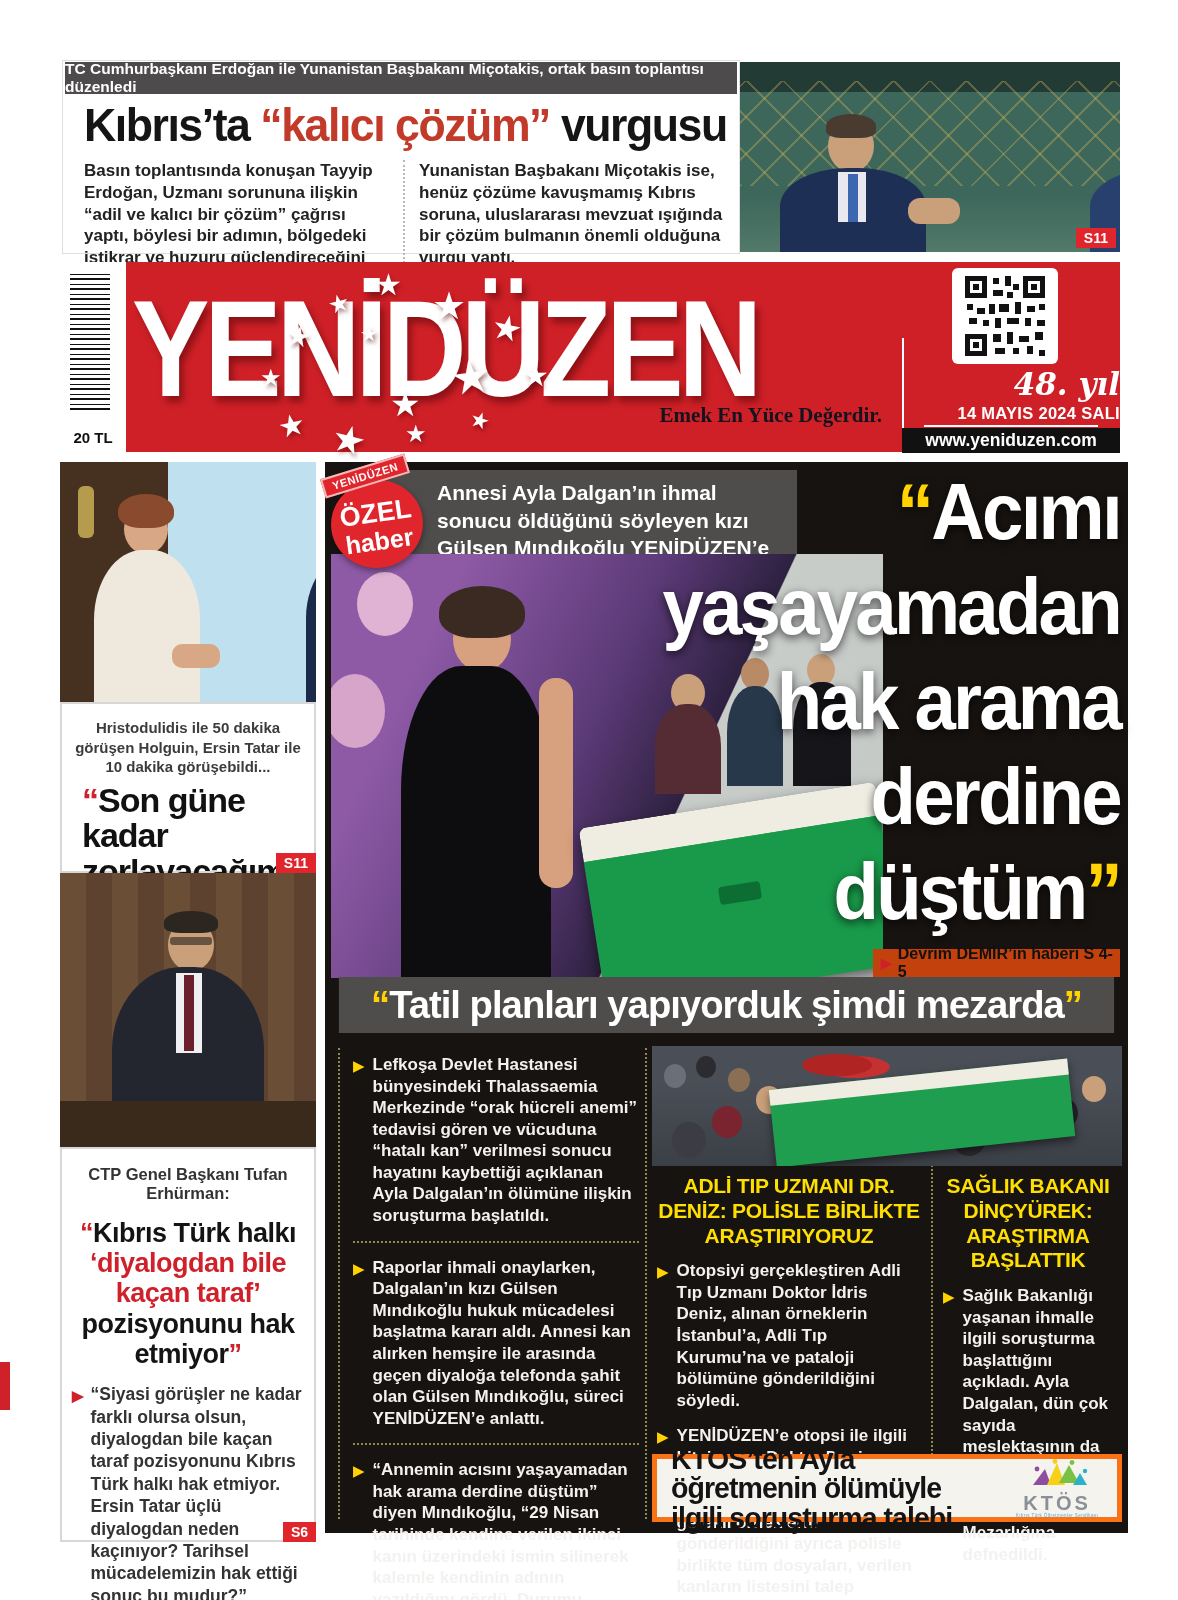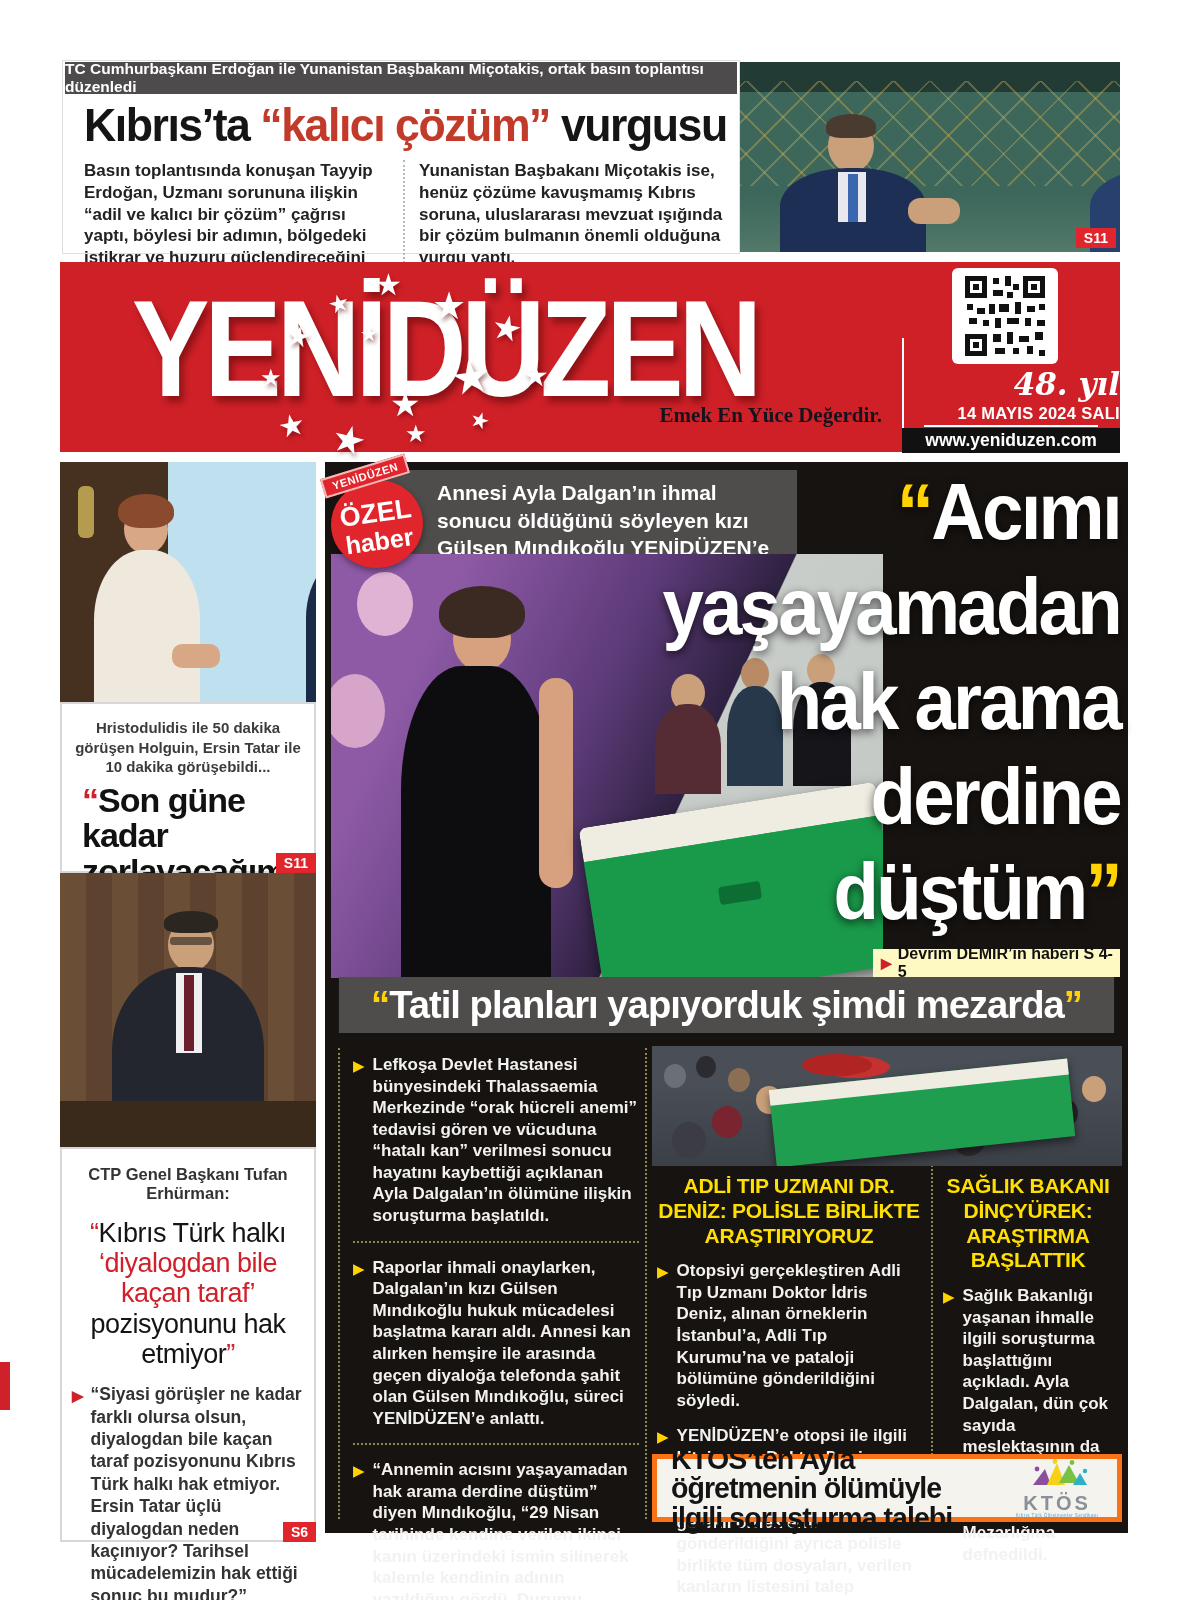--- a/index.html
+++ b/index.html
@@ -50,21 +50,21 @@
   .mh-issue{position:absolute;left:0;top:167px;width:100%;font-size:14.5px;font-weight:700;}
   .mh-site{position:absolute;left:0;bottom:-1px;width:100%;height:25px;background:#111;color:#fff;
            font-size:17.5px;font-weight:800;display:flex;align-items:center;justify-content:center;}
 
   
   .side-box{position:absolute;left:60px;width:256px;background:#fff;border:2px solid #d8d6d6;box-sizing:border-box;}
   .cap{font-size:15px;font-weight:600;color:#3c3c3c;text-align:center;line-height:1.3;margin:14px 12px 6px;}
   .q1{font-size:34px;font-weight:900;color:#111;text-align:left;line-height:1.05;letter-spacing:-1px;margin:6px 20px 26px;}
   .qred{color:#d0212a;}
   .kick2{font-size:16.5px;font-weight:600;color:#333;text-align:center;margin:16px 8px 10px;}
-  .q2{font-size:27px;font-weight:400;text-align:center;line-height:1.12;letter-spacing:-.5px;color:#141414;margin:15px 6px 14px;}
+  .q2{font-size:27px;font-weight:700;text-align:center;line-height:1.12;letter-spacing:-.5px;color:#141414;margin:15px 6px 14px;}
   .q2 .mid{color:#d0212a;}
   .side-body{display:flex;margin:4px 10px 30px;font-size:17.5px;font-weight:700;color:#333;line-height:1.28;}
   .rtri{color:#d0212a;font-size:15px;margin:3px 7px 0 0;}
   .rtri::before{content:"▶";}
 
   
   .ph-s1{left:60px;top:462px;width:256px;height:240px;background:linear-gradient(90deg,#463121 0 42%,#bfe0ee 42% 100%);}
   .ph-s2{left:60px;top:873px;width:256px;height:274px;
          background:repeating-linear-gradient(90deg,#6b4e36 0 26px,#5d4230 26px 52px);}
 
@@ -78,21 +78,21 @@
   .badge .l1{display:block;font-size:27px;margin-top:18px;}
   .badge .l2{display:block;font-size:25px;margin-top:-2px;}
   .badge .rib{position:absolute;left:-6px;top:-4px;background:#e0262c;border:2px solid #f2b9b9;color:#fff;
        font-size:11px;font-weight:800;padding:2px 8px;transform:rotate(-17deg);letter-spacing:.5px;}
   .mainphoto{position:absolute;left:6px;top:92px;width:552px;height:424px;overflow:hidden;
        background:linear-gradient(115deg,#8e5aa6 0 18%,#5c3a78 45%,#2e2140 62%,#c9cdca 62.2%,#c3c8c5 100%);}
   .hl{position:absolute;right:8px;top:2px;text-align:right;z-index:4;transform:scaleX(.93);transform-origin:top right;}
   .hl div{font-size:80px;line-height:95px;font-weight:900;color:#fff;letter-spacing:-3px;white-space:nowrap;
           text-shadow:0 3px 10px rgba(0,0,0,.65);}
   .yq{color:#ffd200;}
-  .byline{position:absolute;right:8px;top:487px;width:247px;height:28px;background:#fef9c3;color:#111;
+  .byline{position:absolute;right:8px;top:487px;width:247px;height:28px;background:#c2410c;color:#111;
           font-size:16px;font-weight:800;display:flex;align-items:center;z-index:5;}
   .byline .rtri{margin:0 6px 0 8px;font-size:14px;}
   .subhead{position:absolute;left:6px;top:515px;width:791px;height:56px;background:#4f4c4c;color:#fff;
           display:flex;align-items:center;justify-content:center;font-size:39px;font-weight:900;letter-spacing:-1px;
           transform:scaleX(.98);white-space:nowrap;z-index:5;}
   .colsep{position:absolute;top:586px;bottom:14px;border-left:2px dotted #8e8a4e;}
   .bul{display:flex;margin:0 0 14px 0;}
   .bul .ytri{color:#ffd200;font-size:15px;margin:3px 8px 0 0;}
   .bul .ytri::before{content:"▶";}
   .bul p{margin:0;font-size:17px;font-weight:700;color:#f3f2f0;line-height:1.27;}
@@ -146,20 +146,24 @@
     <span class="red">“kalıcı çözüm”</span>
     <span>vurgusu</span>
   </h1>
   <div class="top-cols">
     <p>Basın toplantısında konuşan Tayyip Erdoğan, Uzmanı sorununa ilişkin “adil ve kalıcı bir çözüm” çağrısı yaptı, böylesi bir adımın, bölgedeki istikrar ve huzuru güçlendireceğini söyledi.</p>
     <div class="vdot"></div>
     <p>Yunanistan Başbakanı Miçotakis ise, henüz çözüme kavuşmamış Kıbrıs soruna, uluslararası mevzuat ışığında bir çözüm bulmanın önemli olduğuna vurgu yaptı.</p>
   </div>
 
   <header class="masthead">
+    <div class="barcode-box">
+      <div class="bars"></div>
+      <span class="price">20 TL</span>
+    </div>
     <div class="logo">YENİDÜZEN</div>
     <span class="star" style="left:315px;top:5px;font-size:30px;"></span>
     <span class="star" style="left:372px;top:22px;font-size:38px;"></span>
     <span class="star" style="left:268px;top:28px;font-size:24px;transform:rotate(-14deg);"></span>
     <span class="star" style="left:226px;top:58px;font-size:28px;transform:rotate(10deg);"></span>
     <span class="star" style="left:432px;top:46px;font-size:34px;transform:rotate(12deg);"></span>
     <span class="star" style="left:462px;top:96px;font-size:30px;"></span>
     <span class="star" style="left:200px;top:102px;font-size:24px;"></span>
     <span class="star" style="left:218px;top:146px;font-size:30px;transform:rotate(-12deg);"></span>
     <span class="star" style="left:390px;top:88px;font-size:46px;transform:rotate(-8deg);"></span>

